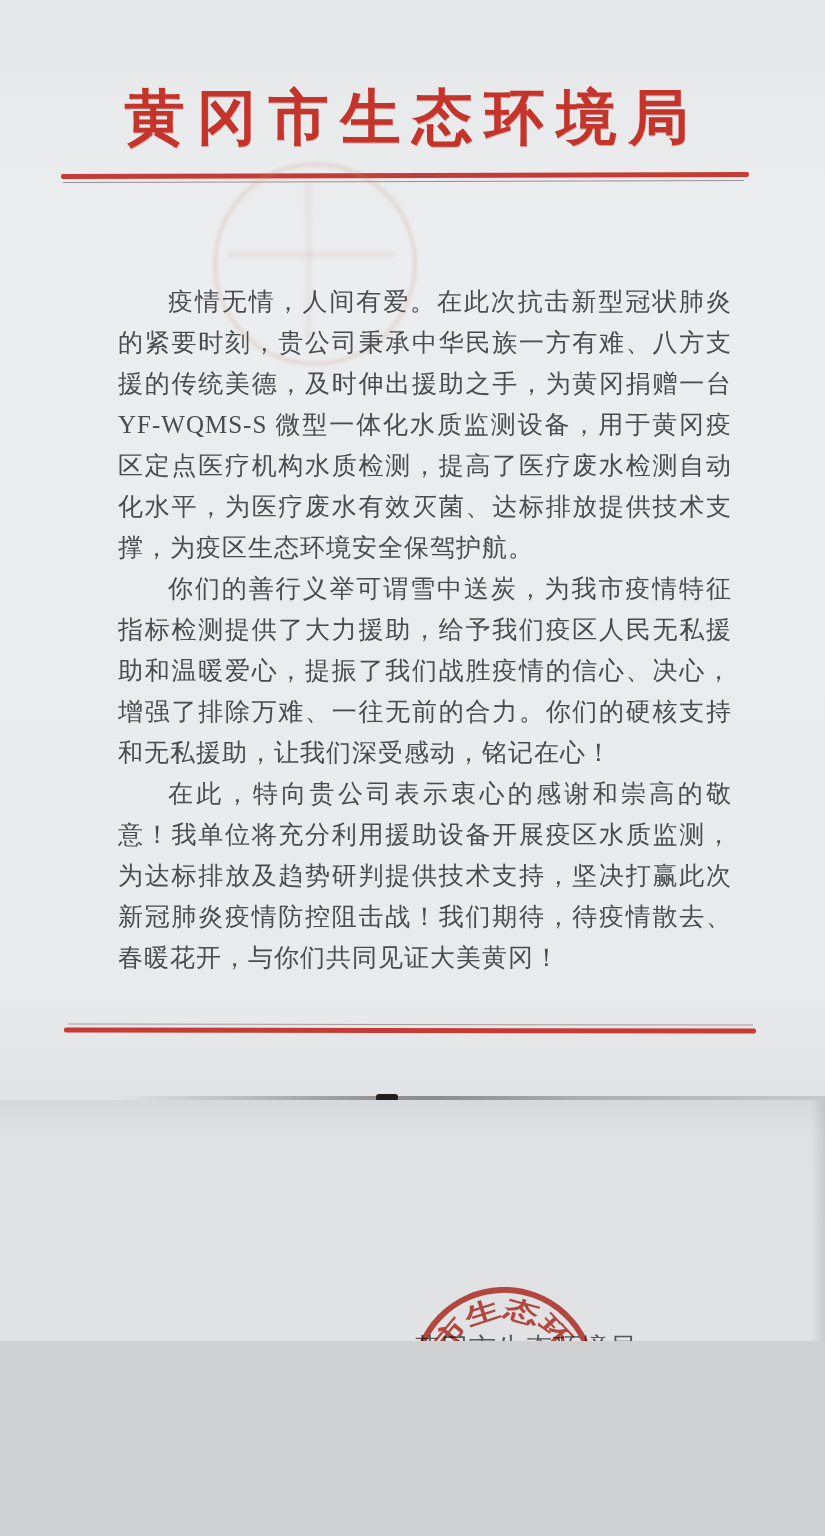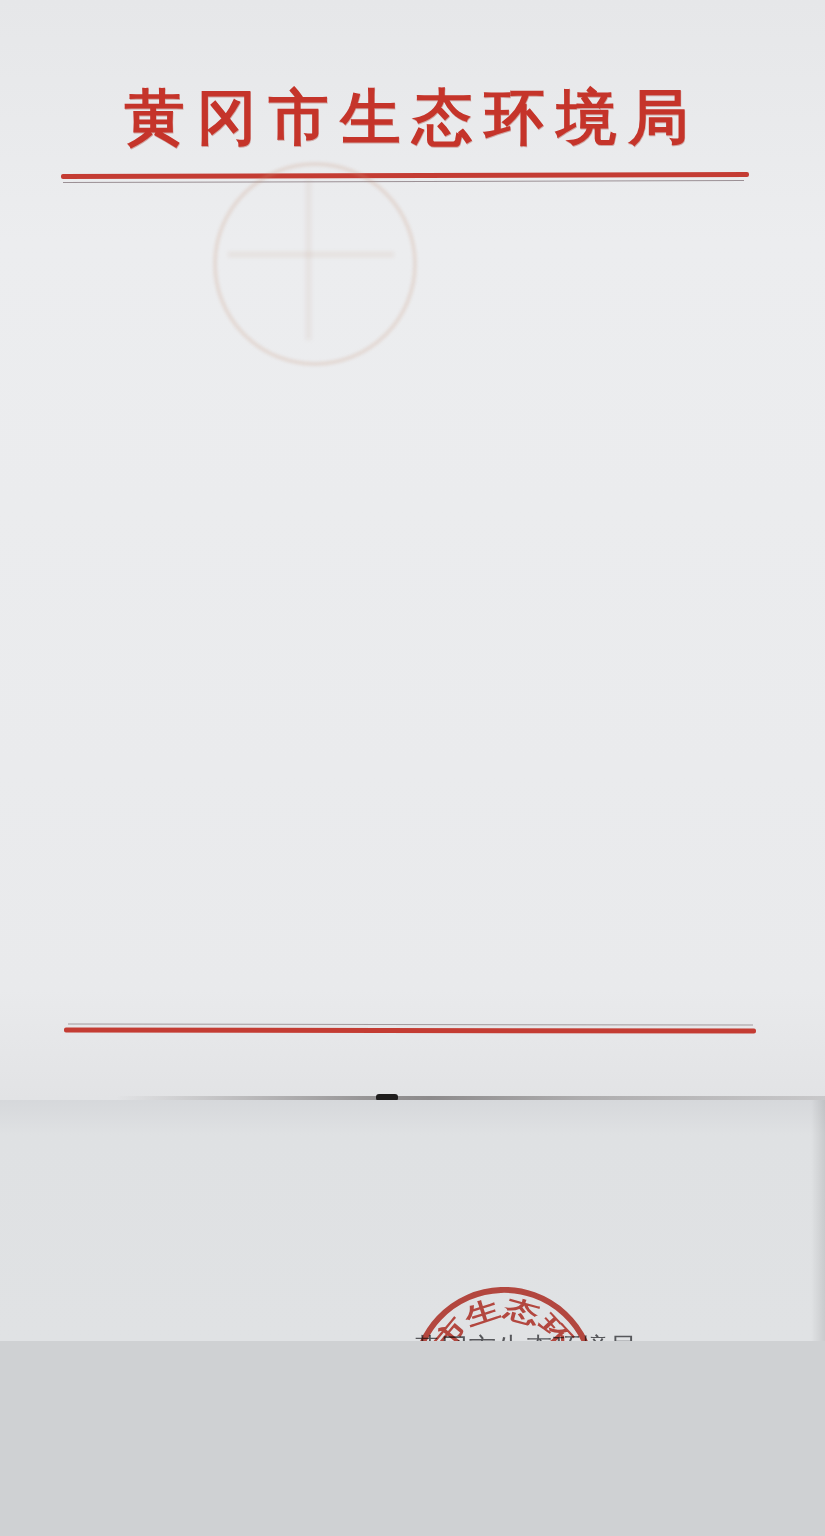--- a/index.html
+++ b/index.html
@@ -97,20 +97,23 @@
       <div class="red-band"></div>
       <div class="thin-line"></div>
     </div>
 
     <div class="ghost-seal"></div>
     <div class="ghost-cross-h"></div>
     <div class="ghost-cross-v"></div>
 
 
     <div class="letter-body">
+      <p class="para">疫情无情，人间有爱。在此次抗击新型冠状肺炎的紧要时刻，贵公司秉承中华民族一方有难、八方支援的传统美德，及时伸出援助之手，为黄冈捐赠一台 YF-WQMS-S 微型一体化水质监测设备，用于黄冈疫区定点医疗机构水质检测，提高了医疗废水检测自动化水平，为医疗废水有效灭菌、达标排放提供技术支撑，为疫区生态环境安全保驾护航。</p>
+      <p class="para">你们的善行义举可谓雪中送炭，为我市疫情特征指标检测提供了大力援助，给予我们疫区人民无私援助和温暖爱心，提振了我们战胜疫情的信心、决心，增强了排除万难、一往无前的合力。你们的硬核支持和无私援助，让我们深受感动，铭记在心！</p>
+      <p class="para">在此，特向贵公司表示衷心的感谢和崇高的敬意！我单位将充分利用援助设备开展疫区水质监测，为达标排放及趋势研判提供技术支持，坚决打赢此次新冠肺炎疫情防控阻击战！我们期待，待疫情散去、春暖花开，与你们共同见证大美黄冈！</p>
     </div>
 
     <div class="foot-rule">
       <div class="thin-line"></div>
       <div class="red-band"></div>
     </div>
   </div>
 
   <div class="page-edge"></div>
   <div class="page-edge-blob"></div>

